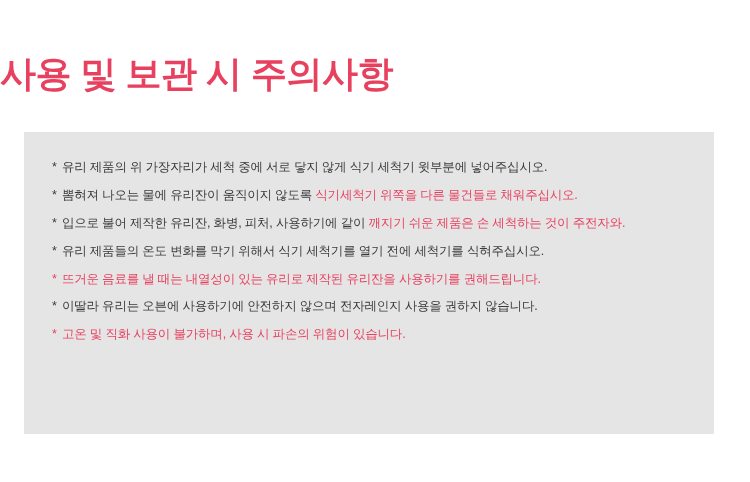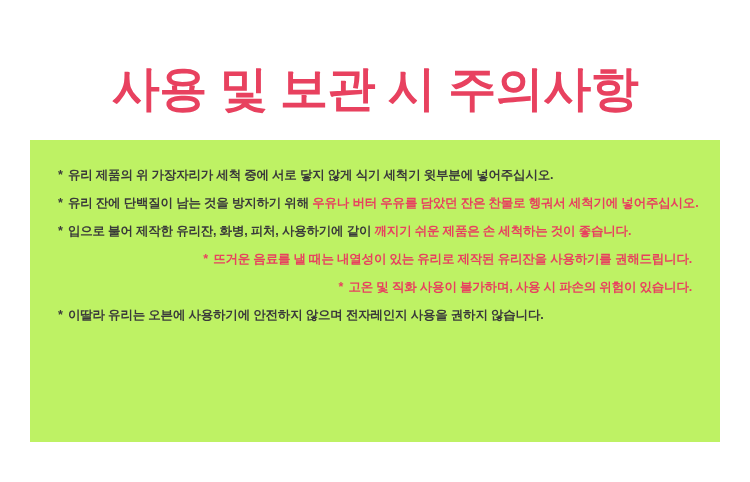--- a/index.html
+++ b/index.html
@@ -13,78 +13,76 @@
     font-family: "Liberation Sans", sans-serif;
     overflow: hidden;
   }
   .page {
     position: relative;
     width: 750px;
     height: 482px;
     box-sizing: border-box;
   }
   .page-title {
-    text-align: center;
-    font-size: 48px;
+    font-size: 36px;
     font-weight: bold;
     letter-spacing: -0.5px;
     color: #e8415f;
     padding-top: 28px;
     line-height: 1.2;
   }
   .notice-card {
     position: absolute;
-    left: 30px;
+    left: 24px;
     top: 108px;
     width: 690px;
     height: 302px;
-    background: #bef264;
+    background: #e5e5e5;
     box-sizing: border-box;
     padding: 26px 28px 20px 28px;
-    font-weight: bold;
   }
   .notice-list {
     list-style: none;
     margin: 0;
     padding: 0;
   }
   .notice-item {
     font-size: 12.5px;
     color: #3a3a3a;
     line-height: 1.55;
     margin-bottom: 8.5px;
     white-space: nowrap;
     letter-spacing: -0.2px;
   }
   .notice-item .bullet {
     color: #3a3a3a;
     margin-right: 2px;
   }
   .notice-item.accent-line {
     color: #e8415f;
-    text-align: right;
   }
   .notice-item.accent-line .bullet {
     color: #e8415f;
   }
   .hl {
     color: #e8415f;
   }
 </style>
 </head>
 <body>
 
 <div class="page">
 
   <h1 class="page-title">사용 및 보관 시 주의사항</h1>
 
   <div class="notice-card">
     <ul class="notice-list">
         <li class="notice-item"><span class="bullet">* </span><span>유리 제품의 위 가장자리가 세척 중에 서로 닿지 않게 식기 세척기 윗부분에 넣어주십시오.</span></li>
-        <li class="notice-item"><span class="bullet">* </span><span>유리 잔에 단백질이 남는 것을 방지하기 위해 </span><span class="hl">우유나 버터 우유를 담았던 잔은 찬물로 헹궈서 세척기에 넣어주십시오.</span></li>
-        <li class="notice-item"><span class="bullet">* </span><span>입으로 불어 제작한 유리잔, 화병, 피처, 사용하기에 같이 </span><span class="hl">깨지기 쉬운 제품은 손 세척하는 것이 좋습니다.</span></li>
+        <li class="notice-item"><span class="bullet">* </span><span>뽐혀져 나오는 물에 유리잔이 움직이지 않도록 </span><span class="hl">식기세척기 위쪽을 다른 물건들로 채워주십시오.</span></li>
+        <li class="notice-item"><span class="bullet">* </span><span>입으로 불어 제작한 유리잔, 화병, 피처, 사용하기에 같이 </span><span class="hl">깨지기 쉬운 제품은 손 세척하는 것이 주전자와.</span></li>
+        <li class="notice-item"><span class="bullet">* </span><span>유리 제품들의 온도 변화를 막기 위해서 식기 세척기를 열기 전에 세척기를 식혀주십시오.</span></li>
         <li class="notice-item accent-line"><span class="bullet">* </span><span>뜨거운 음료를 낼 때는 내열성이 있는 유리로 제작된 유리잔을 사용하기를 권해드립니다.</span></li>
+        <li class="notice-item"><span class="bullet">* </span><span>이딸라 유리는 오븐에 사용하기에 안전하지 않으며 전자레인지 사용을 권하지 않습니다.</span></li>
         <li class="notice-item accent-line"><span class="bullet">* </span><span>고온 및 직화 사용이 불가하며, 사용 시 파손의 위험이 있습니다.</span></li>
-        <li class="notice-item"><span class="bullet">* </span><span>이딸라 유리는 오븐에 사용하기에 안전하지 않으며 전자레인지 사용을 권하지 않습니다.</span></li>
       </ul>
   </div>
 
 </div>
 
 </body></html>

